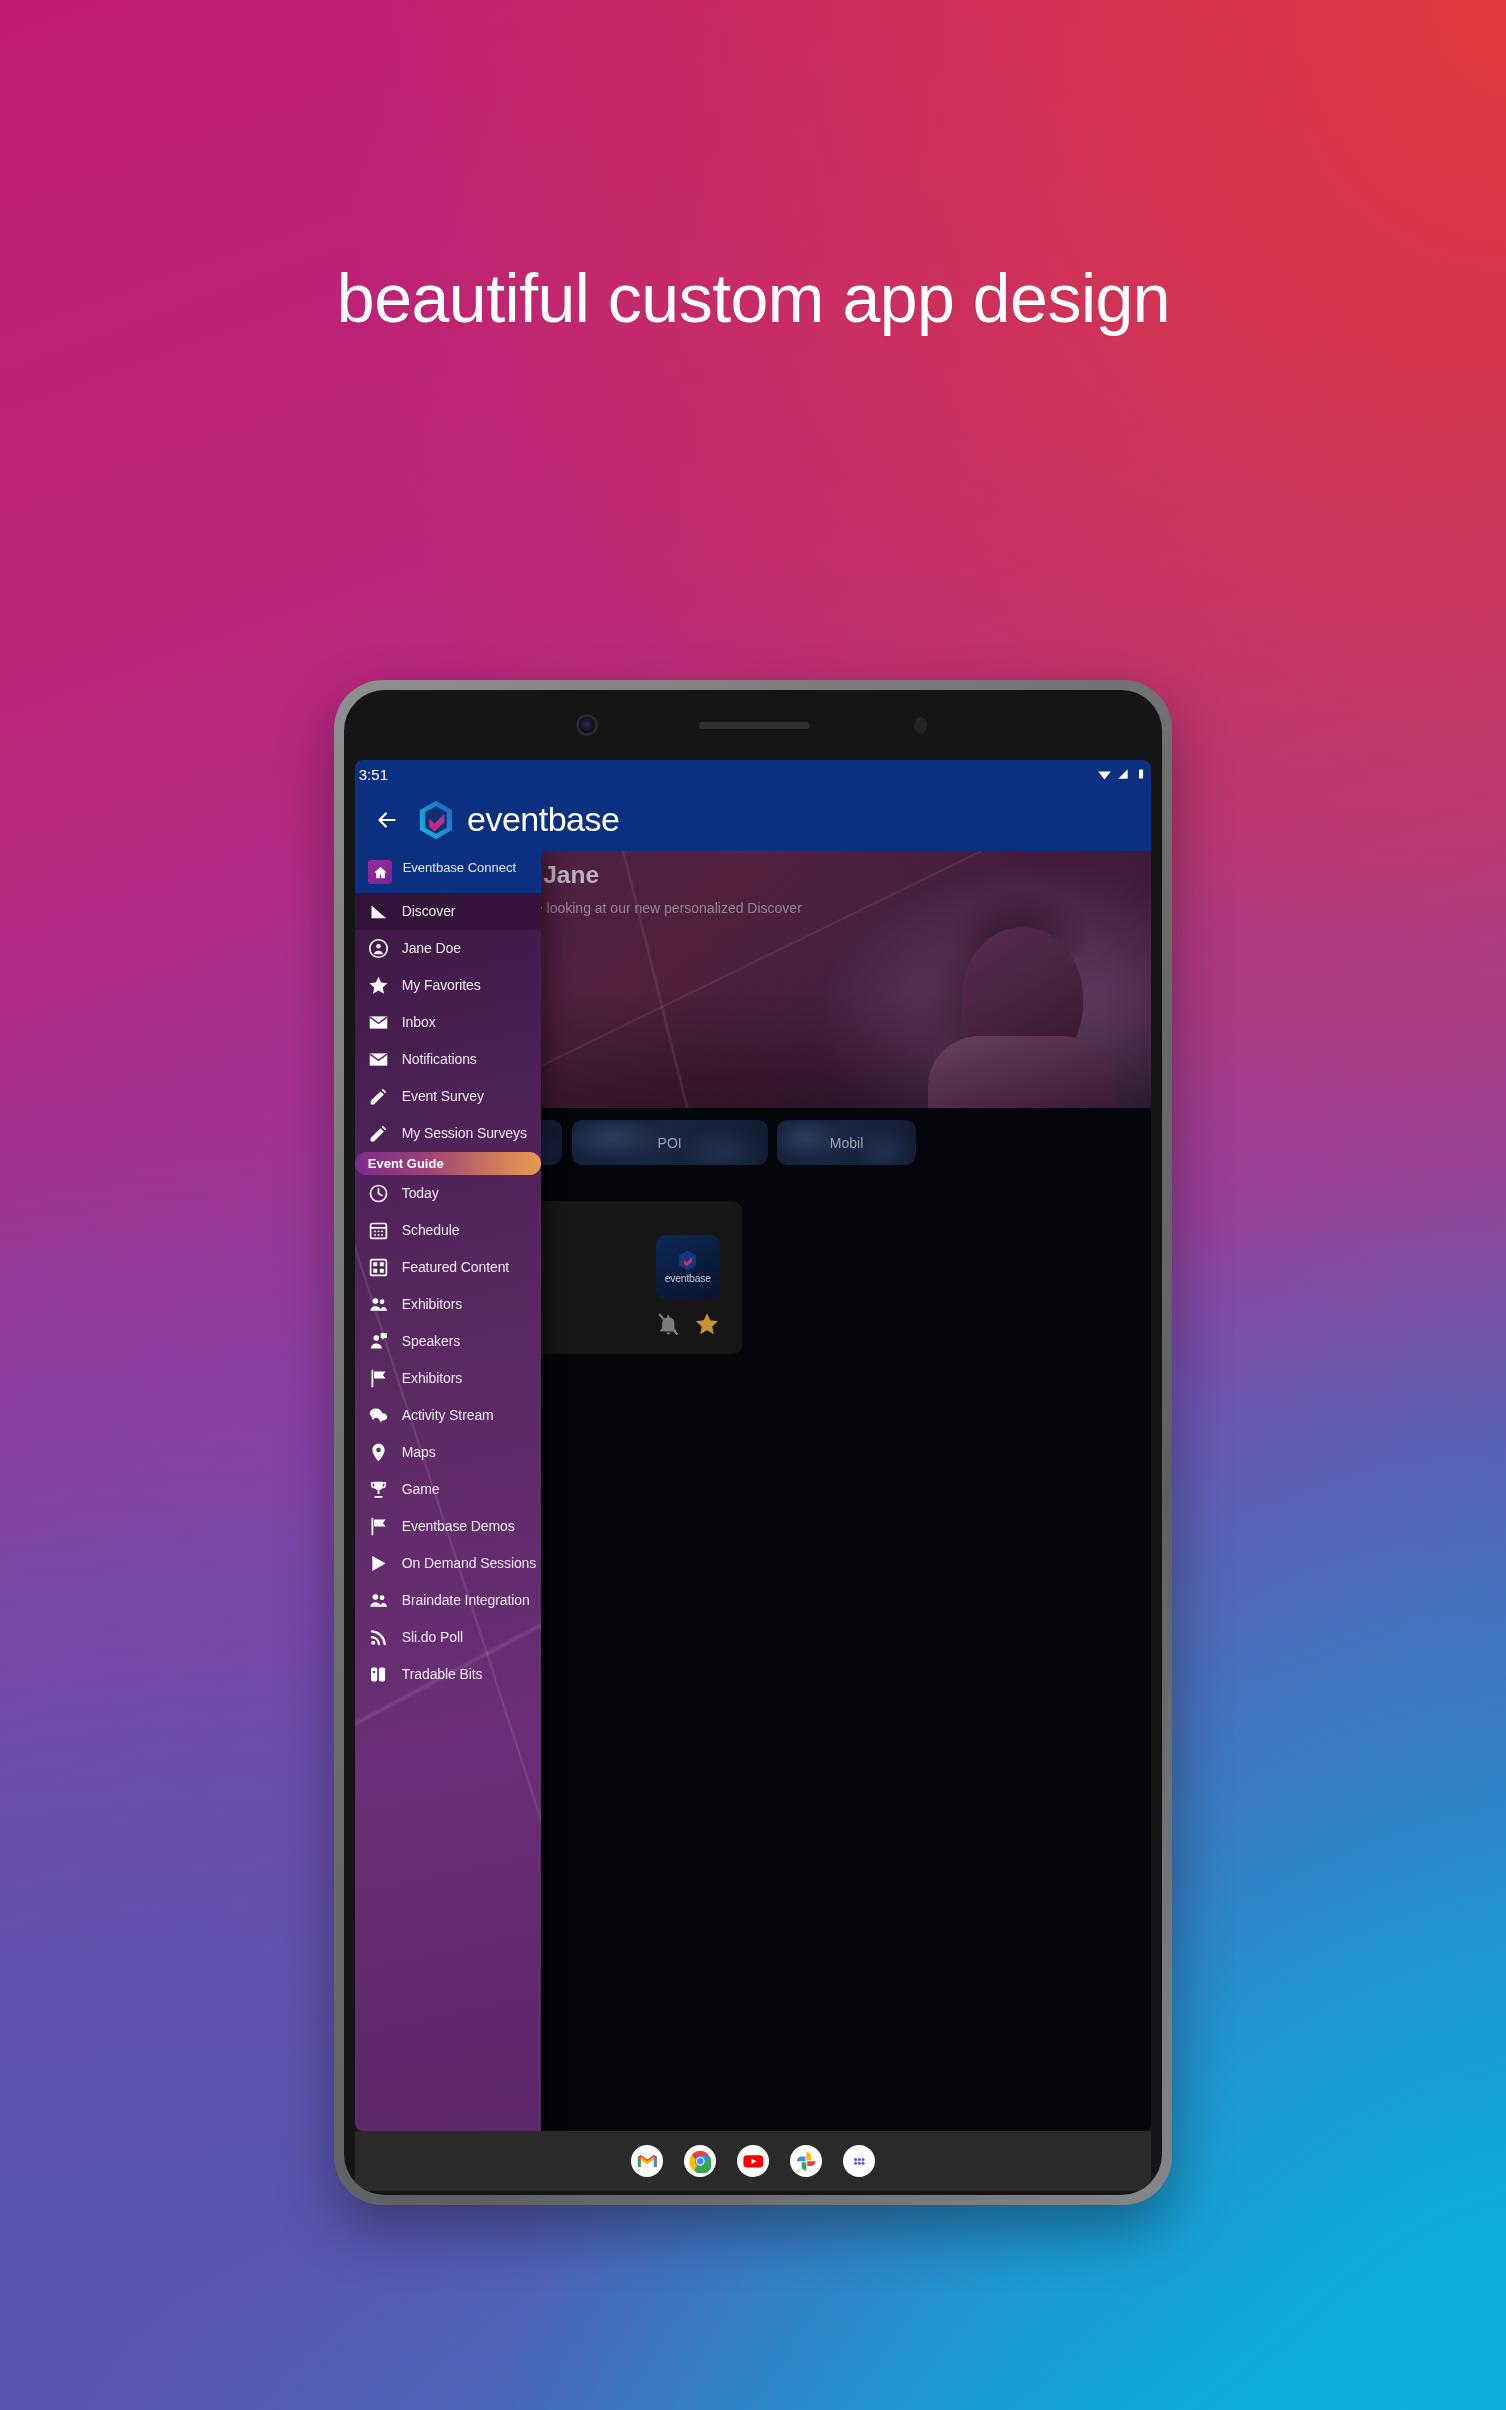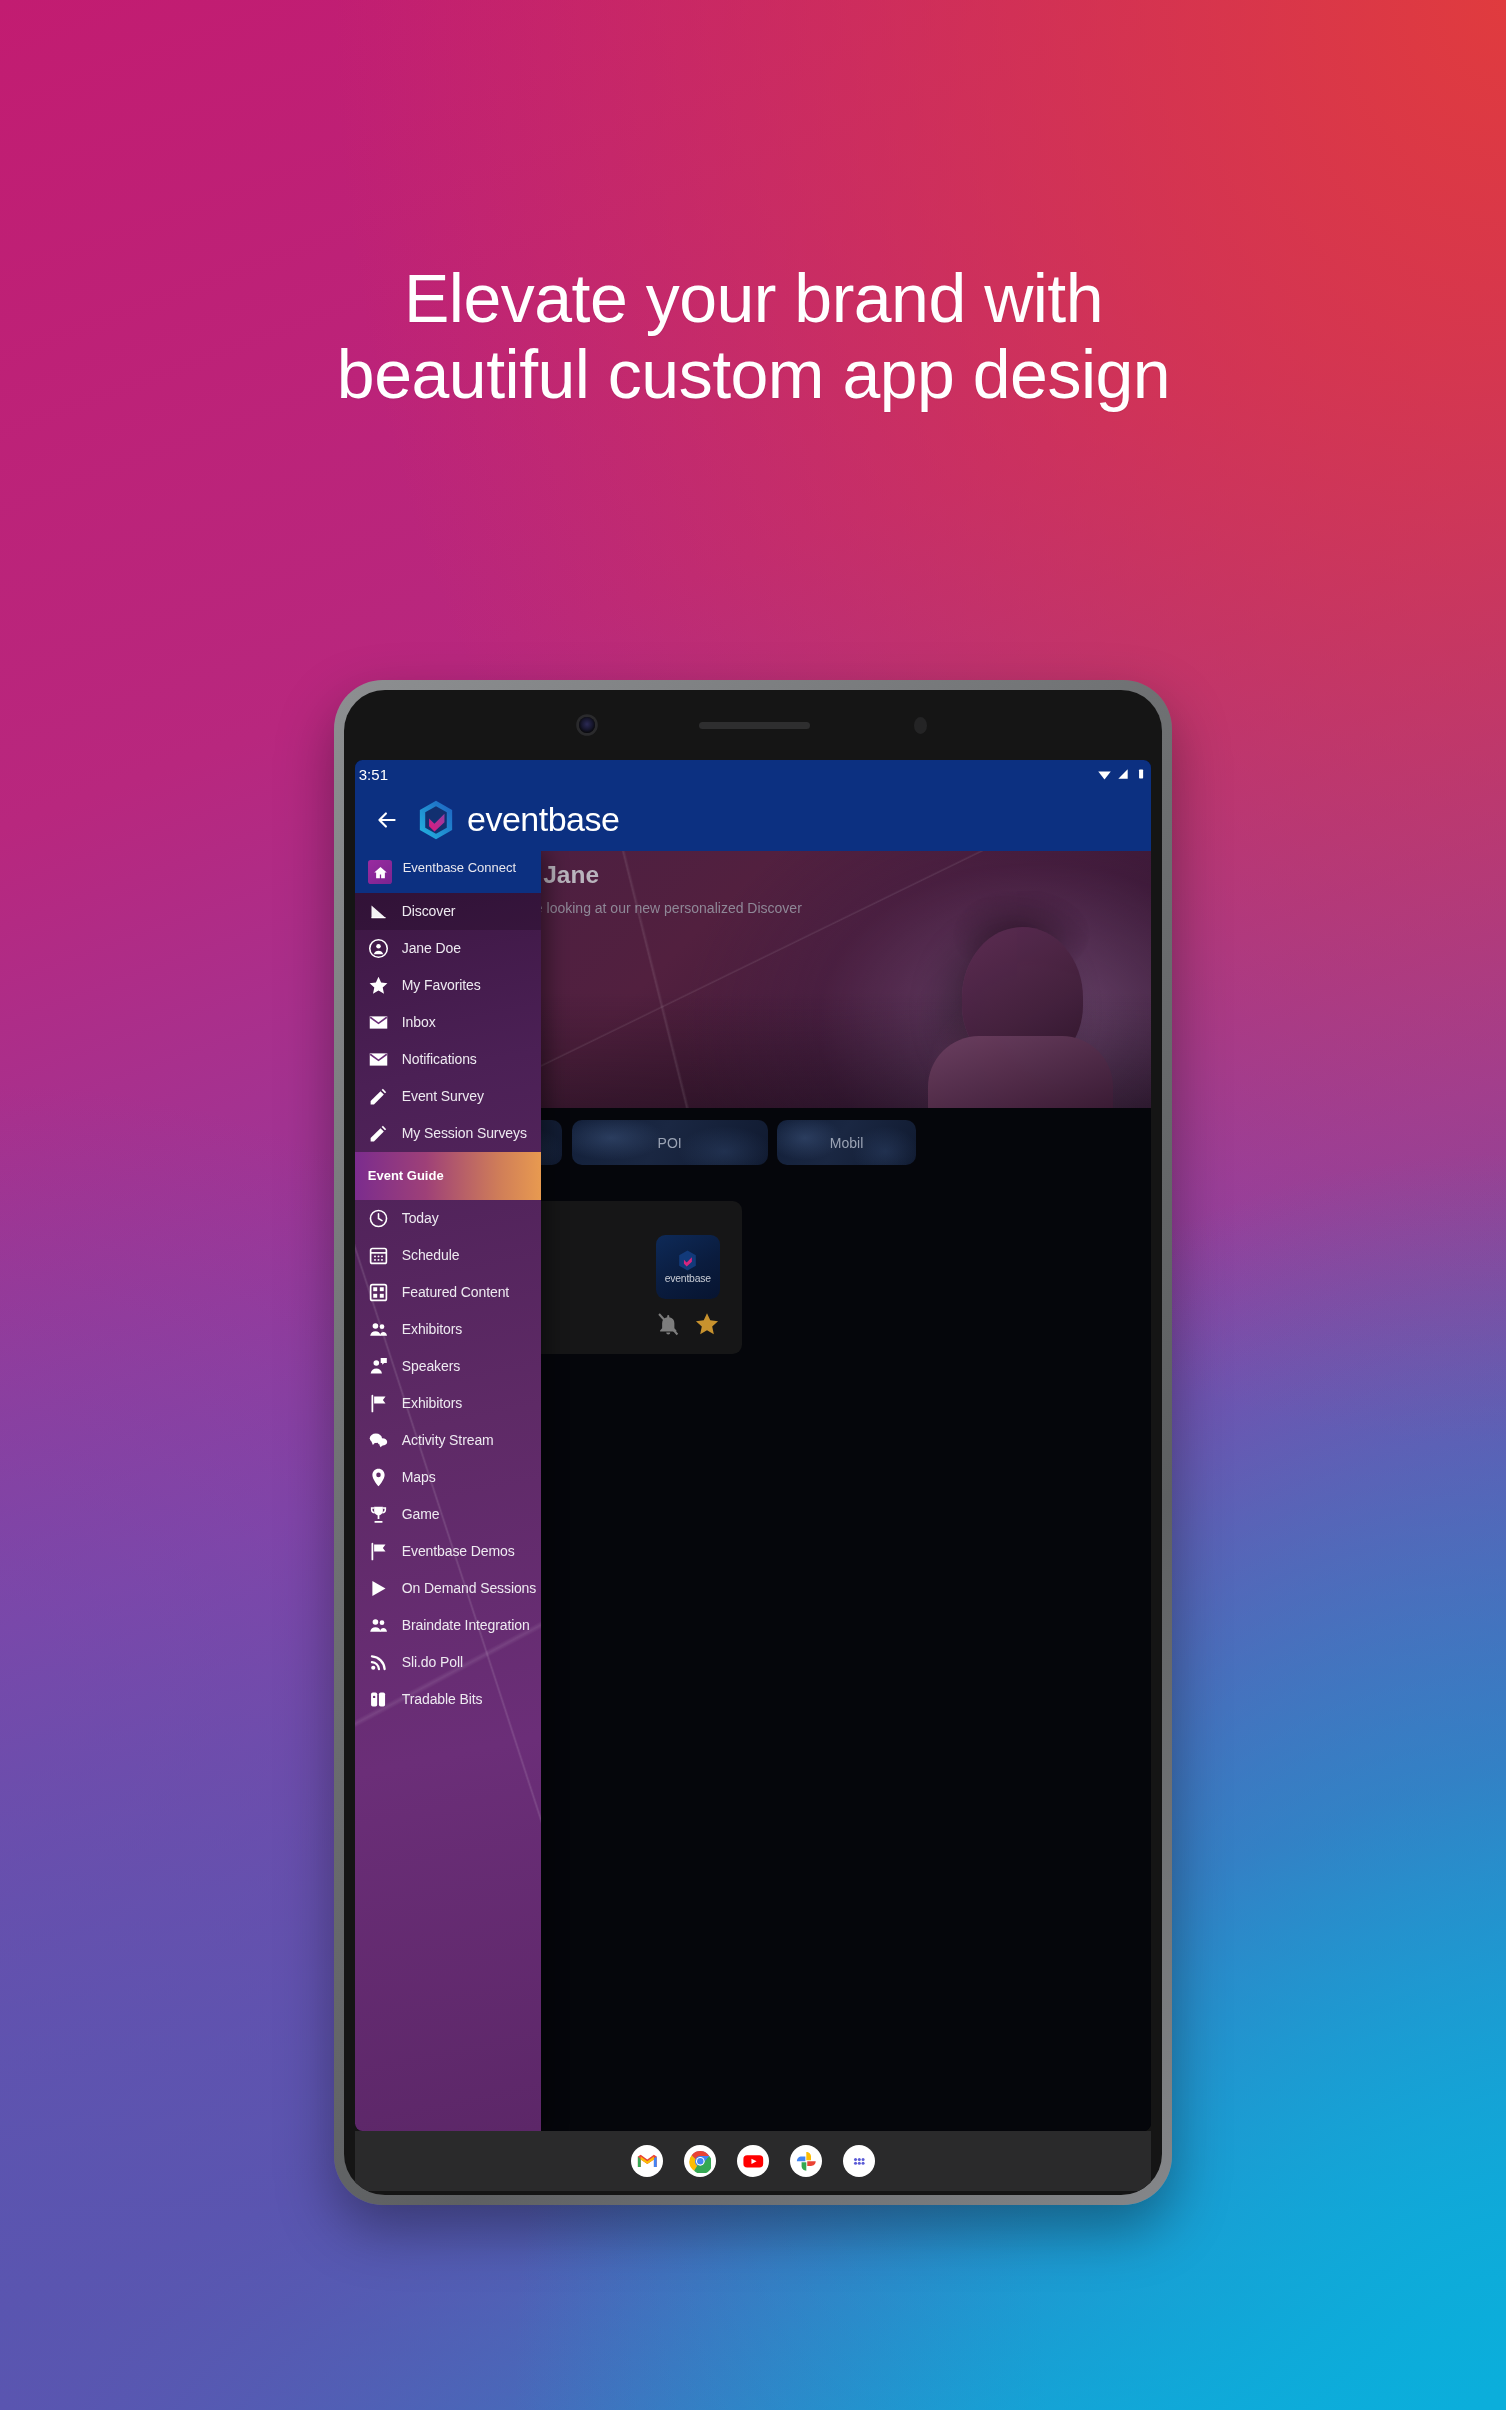--- a/index.html
+++ b/index.html
@@ -211,44 +211,43 @@
   .menu-item .mi-icon{
     width:21px;height:21px;color:#ffffff;flex:0 0 auto;
     display:flex;align-items:center;justify-content:center;
   }
   .menu-item .mi-icon svg{ width:100%;height:100%; }
   .menu-item .mi-label{
     color:#eeeaf1; font-size:14px; white-space:nowrap; letter-spacing:-0.1px;
   }
   .menu-item.first{ background:rgba(0,0,0,.18); }
   .section-head{
-    height:48px; display:flex; align-items:center; padding:0 13px;
+    height:23px; display:flex; align-items:center; padding:0 13px;
     background:linear-gradient(90deg,#7B2C8E 0%, #9E4078 38%, #D07E58 78%, #E89A50 100%);
-    color:#fff; font-size:13px; font-weight:700;
+    color:#fff; font-size:13px; font-weight:700;border-radius:15px;
   }
 
   
   .dock{
     position:absolute; left:10.4px; right:10.4px; top:1441px;
     height:60px; background:#2a2a2b;
     border-radius:0 0 7.5px 7.5px;
     display:flex; align-items:center; justify-content:center; gap:21px;
   }
   .dock-icon{
     width:32px;height:32px;border-radius:50%;
     background:#fff; display:flex; align-items:center; justify-content:center;
     overflow:hidden;
   }
   .dock-icon svg{ width:22.6px;height:22.6px; }
 </style>
 </head>
 <body>
 
 <div class="headline">
-  <span>Elevate your brand with</span>
   <span class="l2">beautiful custom app design</span>
 </div>
 
 <div class="tablet">
   <div class="tablet-inner">
 
     <div class="bezel-top">
       <div class="cam"></div>
       <div class="speaker"></div>
       <div class="sensor"></div>

